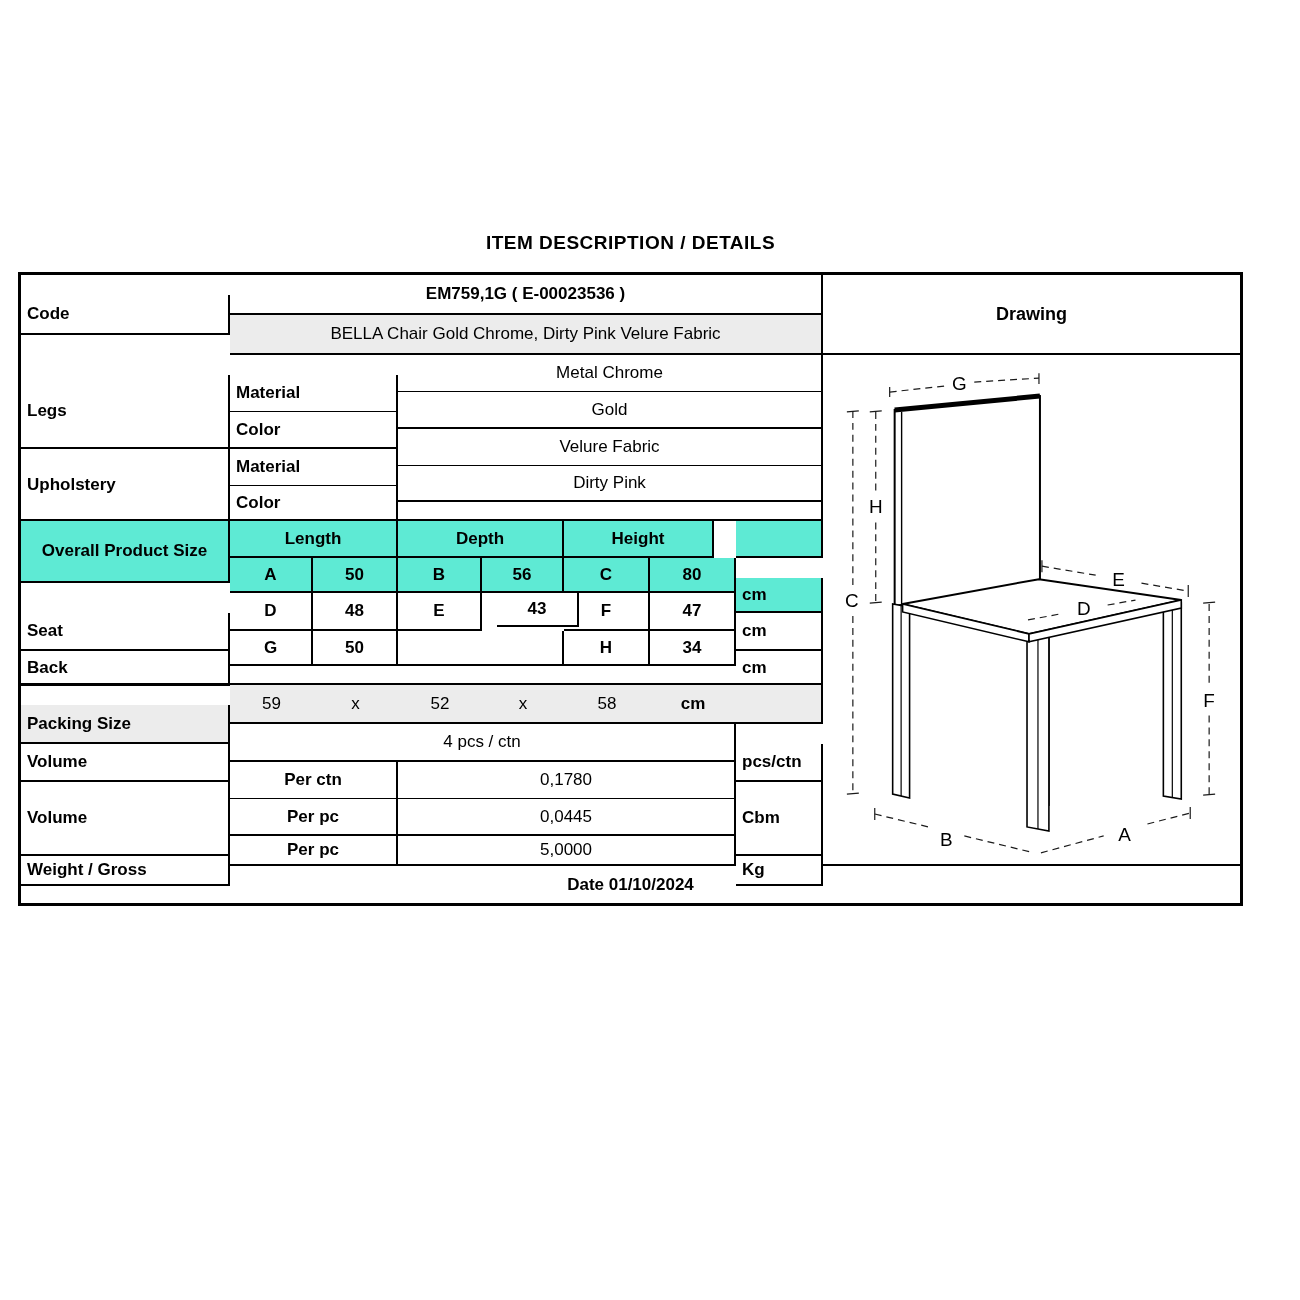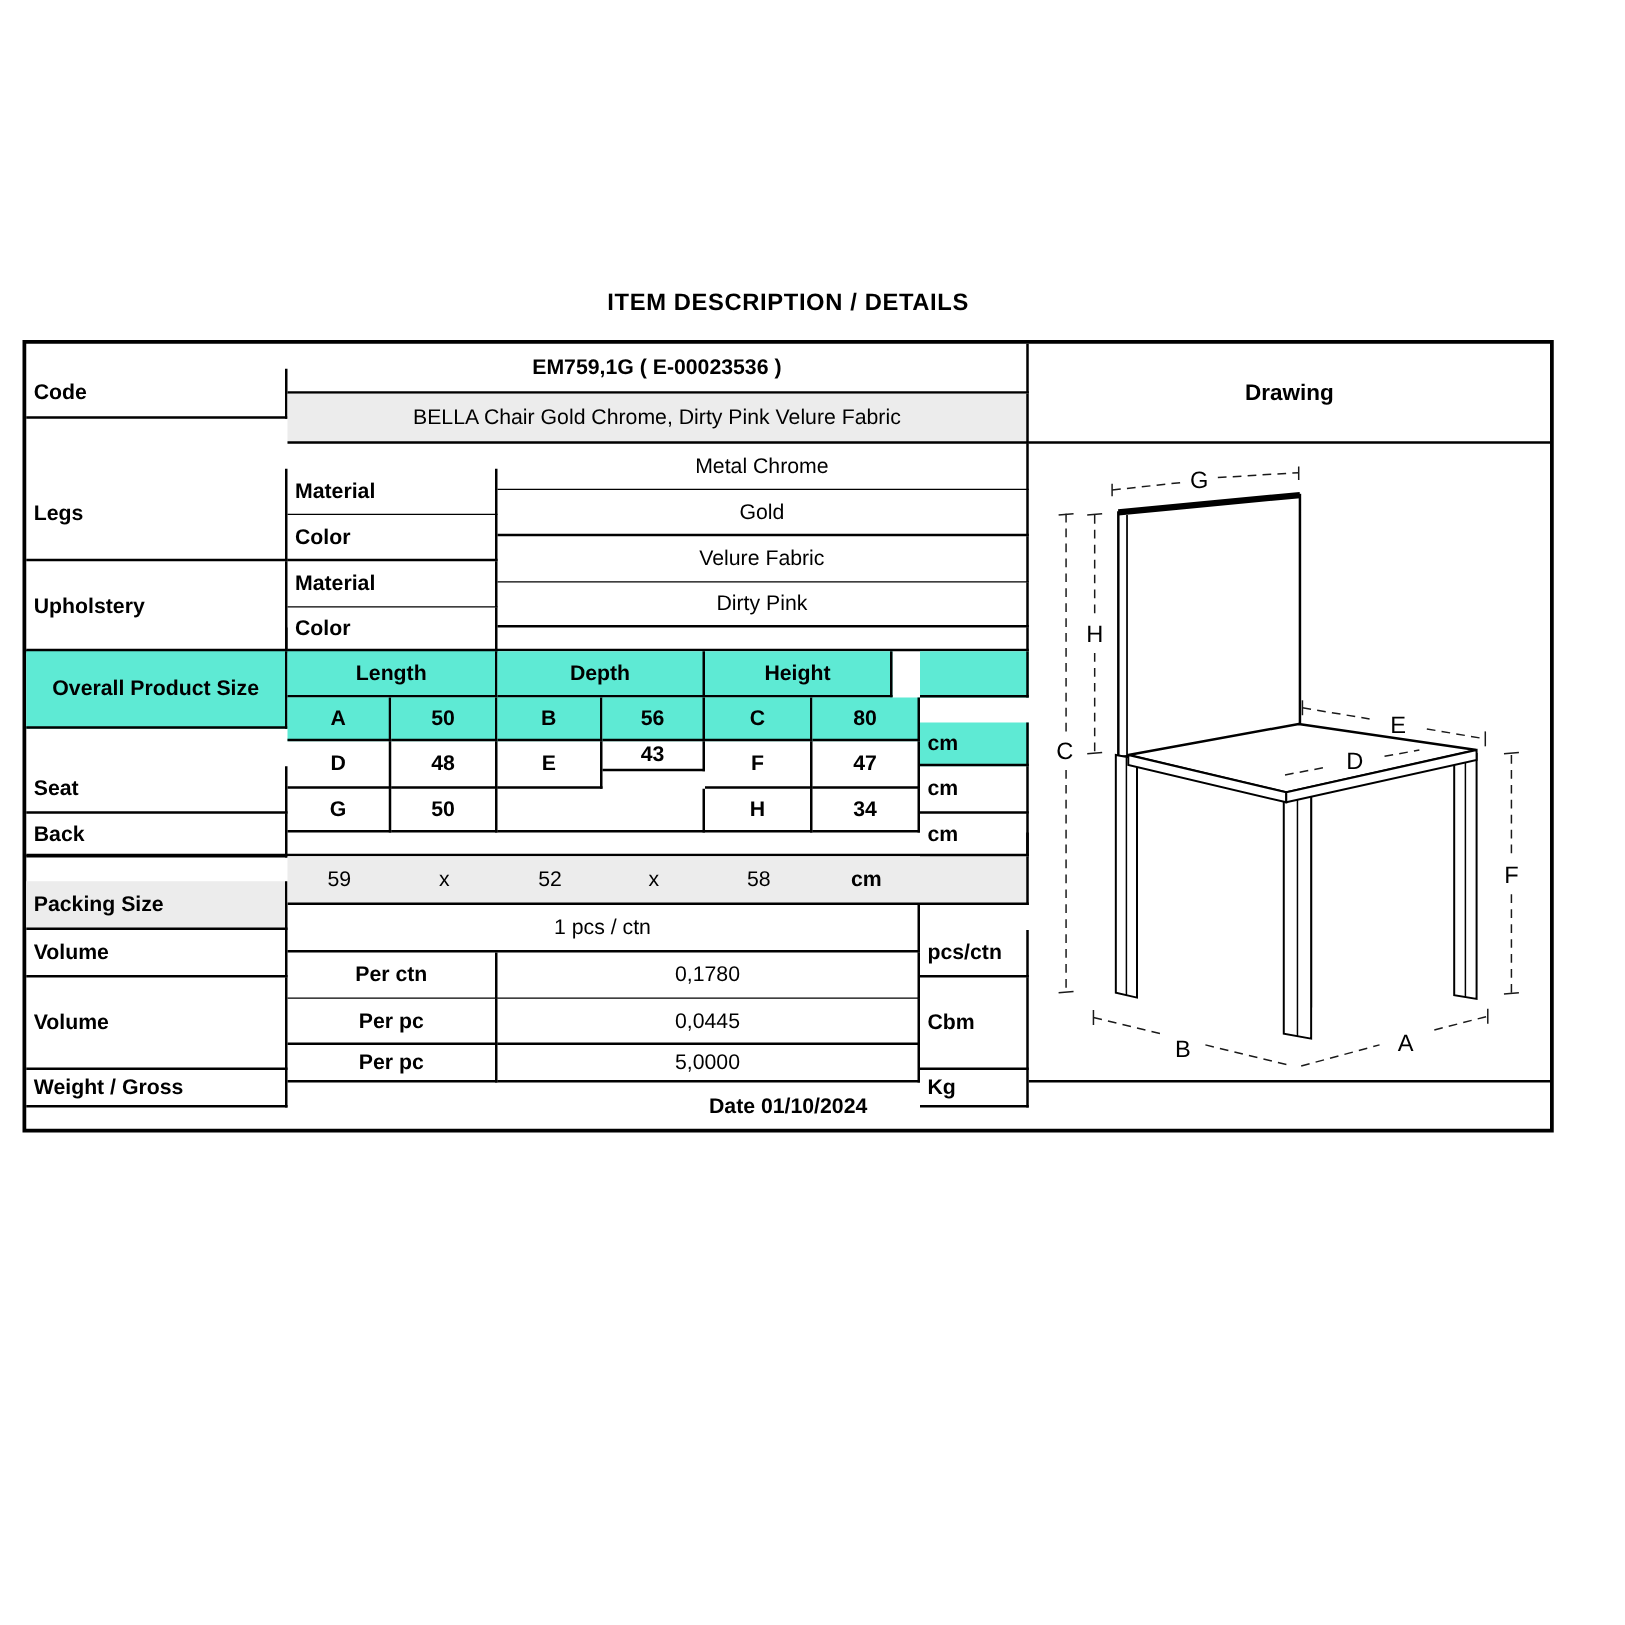--- a/index.html
+++ b/index.html
@@ -62,21 +62,21 @@
     <div class="cell c b yellow" style="left:377px;top:283px;width:84px;height:35px">B</div>
     <div class="cell c b yellow" style="left:461px;top:283px;width:82px;height:35px">56</div>
     <div class="cell c b yellow" style="left:543px;top:283px;width:86px;height:35px">C</div>
     <div class="cell c b yellow" style="left:629px;top:283px;width:86px;height:35px">80</div>
     <div class="cell l yellow" style="left:715px;top:283px;width:87px;height:35px">cm</div>
 
     <div class="cell l" style="left:0;top:318px;width:209px;height:38px">Seat</div>
     <div class="cell c b" style="left:209px;top:318px;width:83px;height:38px">D</div>
     <div class="cell c b" style="left:292px;top:318px;width:85px;height:38px">48</div>
     <div class="cell c b" style="left:377px;top:318px;width:84px;height:38px">E</div>
-    <div class="cell c b" style="left:461px;top:318px;width:82px;height:24px">43</div>
+    <div class="cell c b" style="left:476px;top:318px;width:82px;height:34px">43</div>
     <div class="cell c b" style="left:543px;top:318px;width:86px;height:38px">F</div>
     <div class="cell c b" style="left:629px;top:318px;width:86px;height:38px">47</div>
     <div class="cell l" style="left:715px;top:318px;width:87px;height:38px">cm</div>
 
     <div class="cell l" style="left:0;top:356px;width:209px;height:35px">Back</div>
     <div class="cell c b" style="left:209px;top:356px;width:83px;height:35px">G</div>
     <div class="cell c b" style="left:292px;top:356px;width:85px;height:35px">50</div>
     <div class="cell" style="left:377px;top:356px;width:166px;height:35px"></div>
     <div class="cell c b" style="left:543px;top:356px;width:86px;height:35px">H</div>
     <div class="cell c b" style="left:629px;top:356px;width:86px;height:35px">34</div>
@@ -88,21 +88,21 @@
     <div class="cell gray" style="left:209px;top:410px;width:593px;height:39px">
       <span class="pk" style="left:0;width:83px">59</span>
       <span class="pk" style="left:83px;width:85px">x</span>
       <span class="pk" style="left:168px;width:84px">52</span>
       <span class="pk" style="left:252px;width:82px">x</span>
       <span class="pk" style="left:334px;width:86px">58</span>
       <span class="pk b" style="left:420px;width:86px">cm</span>
     </div>
 
     <div class="cell l" style="left:0;top:449px;width:209px;height:38px">Volume</div>
-    <div class="cell c" style="left:209px;top:449px;width:506px;height:38px">1 pcs / ctn</div>
+    <div class="cell c" style="left:209px;top:449px;width:506px;height:38px">4 pcs / ctn</div>
     <div class="cell l" style="left:715px;top:449px;width:87px;height:38px">pcs/ctn</div>
 
     <div class="cell l" style="left:0;top:487px;width:209px;height:74px">Volume</div>
     <div class="cell c b thin" style="left:209px;top:487px;width:168px;height:37px">Per ctn</div>
     <div class="cell c thin" style="left:377px;top:487px;width:338px;height:37px">0,1780</div>
     <div class="cell l" style="left:715px;top:487px;width:87px;height:74px">Cbm</div>
     <div class="cell c b" style="left:209px;top:524px;width:168px;height:37px">Per pc</div>
     <div class="cell c" style="left:377px;top:524px;width:338px;height:37px">0,0445</div>
 
     <div class="cell l" style="left:0;top:561px;width:209px;height:30px">Weight / Gross</div>

